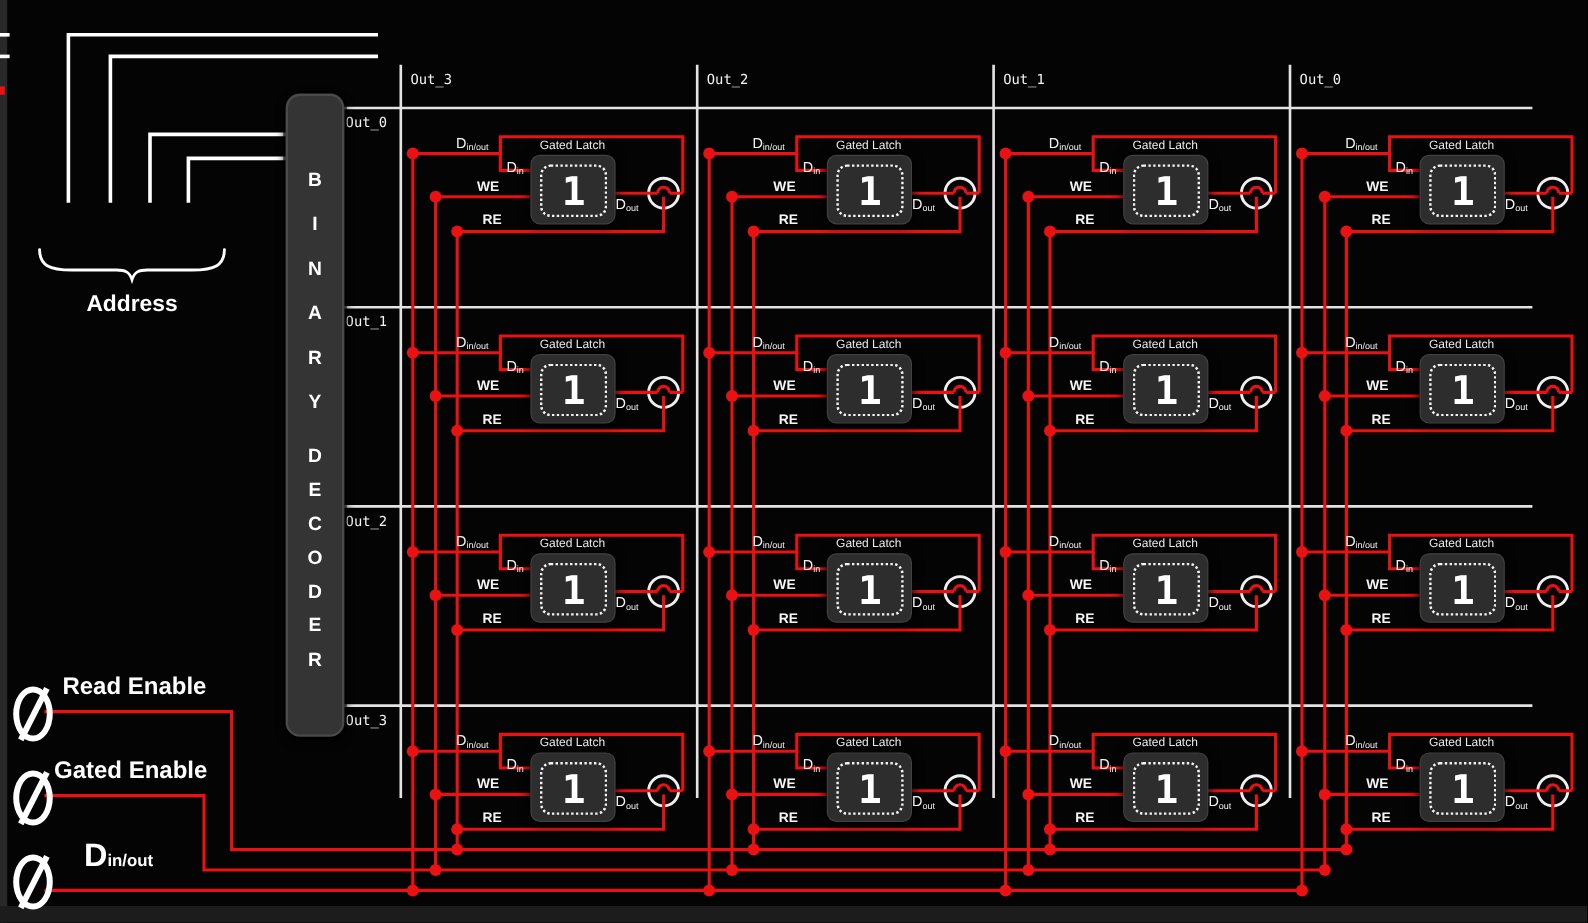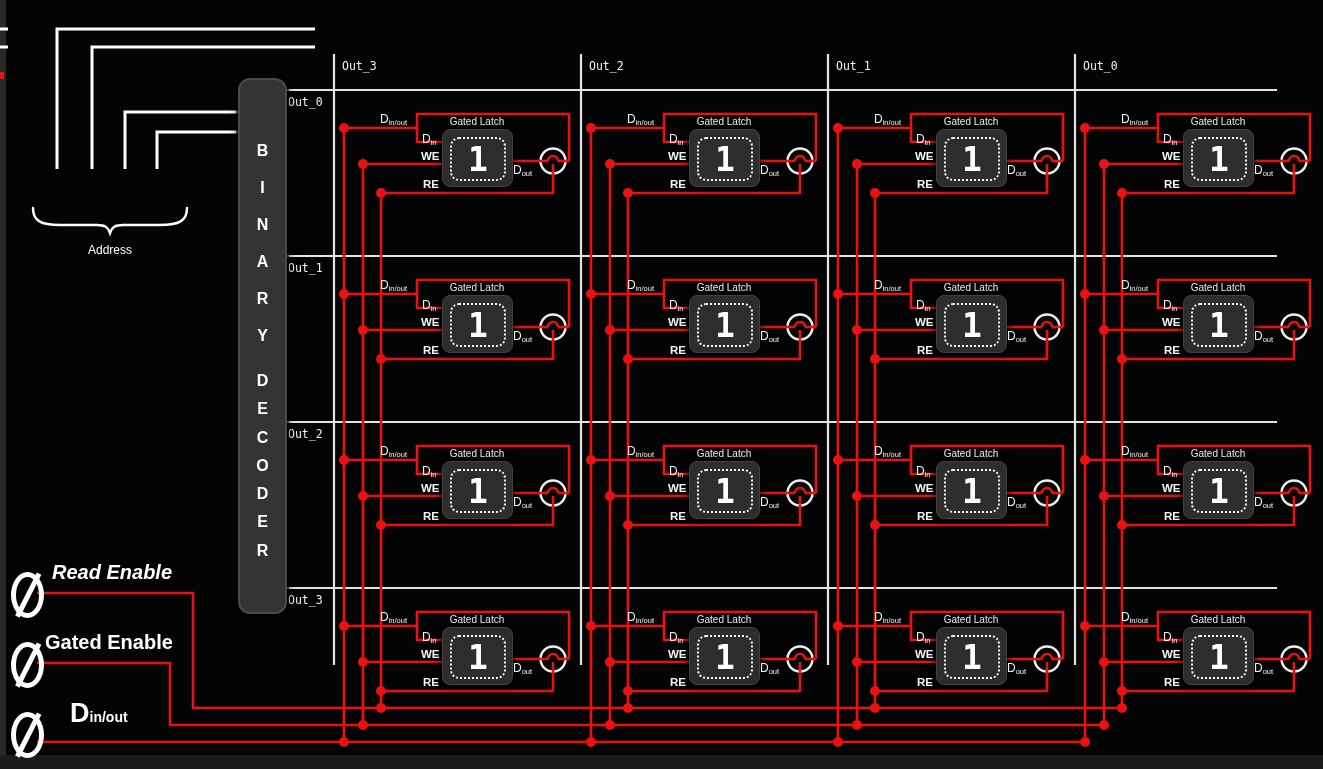--- a/index.html
+++ b/index.html
@@ -26,34 +26,34 @@
   .vword{color:#fff;font-weight:bold;font-size:16px;text-align:center;}
   .vword span{display:block;}
   #vword1{margin-top:52px;}
   #vword1 span{height:37px;line-height:37px;}
   #vword2{margin-top:13px;}
   #vword2 span{height:28.3px;line-height:28.3px;}
   .outlab{position:absolute;color:#f2f2f2;font-family:"DejaVu Sans Mono",monospace;font-size:11.5px;z-index:3;}
   .cell-lab{position:absolute;color:#f2f2f2;font-size:12px;z-index:3;white-space:nowrap;}
   .cell-lab .sub{font-size:7.5px;vertical-align:-2px;}
   .gl-title{position:absolute;color:#eaeaea;font-size:10px;text-align:center;z-index:3;white-space:nowrap;}
-  .wr-lab{position:absolute;color:#f5f5f5;font-size:11.5px;font-weight:600;text-align:left;z-index:3;margin-left:33px;}
+  .wr-lab{position:absolute;color:#f5f5f5;font-size:11.5px;font-weight:600;text-align:right;z-index:3;}
   .latch{position:absolute;background:#2d2d2d;border:1px solid #414141;border-radius:8px;
     box-shadow:0 0 9px rgba(0,0,0,.95);z-index:3;}
   .dotbox{position:absolute;border:2.4px dotted #f4f4f4;border-radius:9px;z-index:3;
     display:flex;align-items:center;justify-content:center;}
   .dotbox .v{color:#fff;font-family:"DejaVu Sans Mono",monospace;font-weight:bold;font-size:33px;}
   .zero{position:absolute;width:23px;height:36px;border:5px solid #fff;border-radius:50%;z-index:3;}
   .zero::after{content:'';position:absolute;left:50%;top:-6px;height:48px;width:4.5px;background:#fff;
     transform:translateX(-50%) rotate(27deg);}
   .in-lab{position:absolute;color:#fff;font-weight:bold;font-size:20px;z-index:3;white-space:nowrap;}
   .in-lab .bigd{font-size:27px;}
   .in-lab .bigsub{font-size:14px;}
   #address-label{position:absolute;left:40px;top:243px;width:140px;text-align:center;
-    color:#fff;font-weight:normal;font-size:12px;z-index:3;}
+    color:#fff;font-weight:bold;font-size:19px;z-index:3;}
 </style>
 </head>
 <body>
 
 <div id="stage">
   <div id="left-strip" class="abs"></div>
   <div id="bottom-strip" class="abs"></div>
 
   <svg id="wire-svg" class="abs" width="1323" height="769" viewBox="0 0 1323 769">
       <path d="M283,90 H1277" class="gl"></path>
@@ -294,21 +294,21 @@
         <span>O</span>
         <span>D</span>
         <span>E</span>
         <span>R</span>
       </div>
   </div>
 
   <div id="address-label">Address</div>
 
   <div class="zero" style="left:11px;top:572px;"></div>
-  <div class="in-lab" style="left:52px;top:561px;font-style:italic;">Read Enable</div>
+  <div class="in-lab" style="left:52px;top:561px;">Read Enable</div>
 
   <div class="zero" style="left:11px;top:642px;"></div>
   <div class="in-lab" style="left:45px;top:631px;">Gated Enable</div>
 
   <div class="zero" style="left:11px;top:712px;"></div>
   <div class="in-lab" style="left:70px;top:698px;">
     <span class="bigd">D</span><span class="bigsub">in/out</span>
   </div>
 
   <div id="labels" class="abs">

